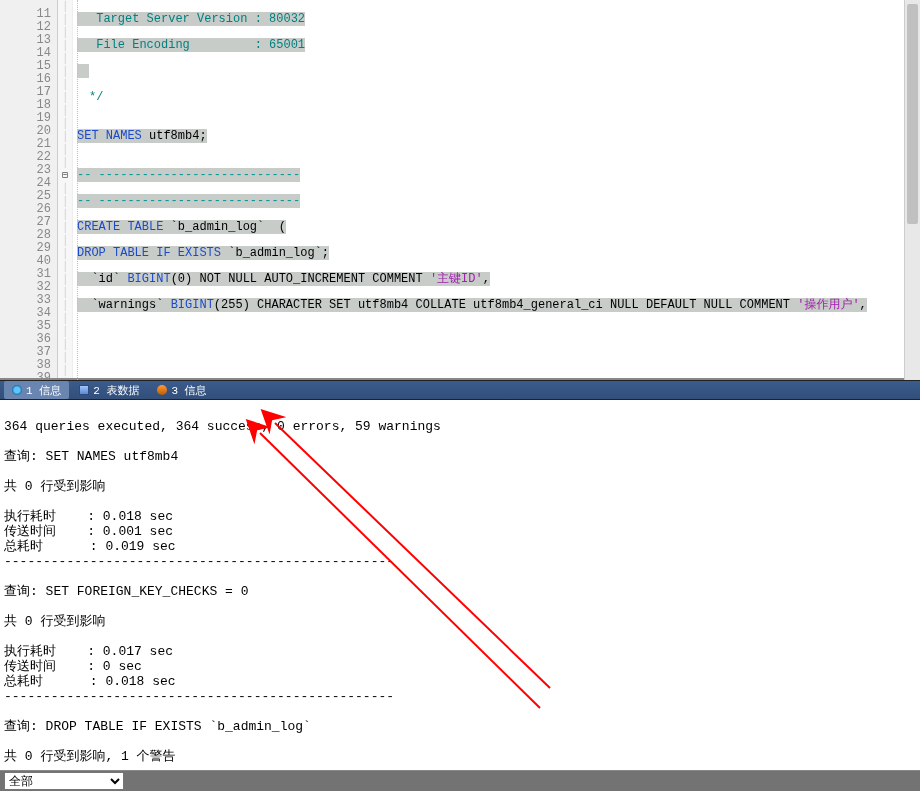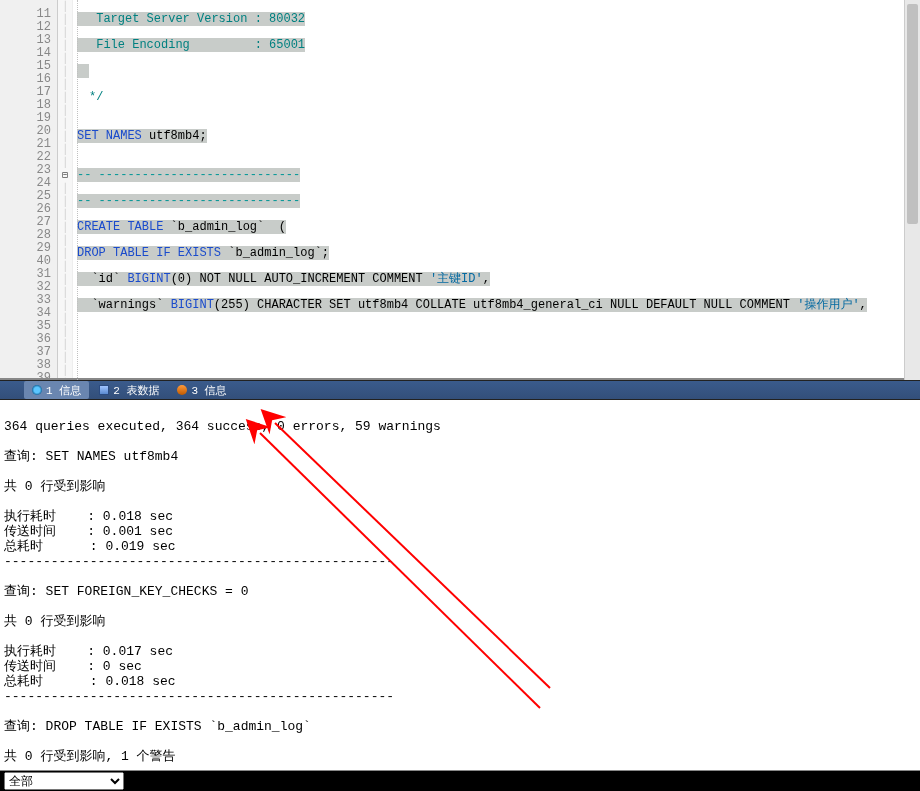--- a/index.html
+++ b/index.html
@@ -46,21 +46,21 @@
     line-height: 13px;
     font-size: 12px;
     padding-left: 4px;
     color: #000;
   }
   .code .hl { background: #c8ccc9; }
   .code .kw { color: #1a4bcc; }
   .code .kw2 { color: #000000; }
   .code .gr { color: #808080; }
   .code .grn { color: #008080; padding-left: 12px; }
-  .code .red { color: #0369a1; }
+  .code .red { color: #a21caf; }
   .code .com { color: #009696; }
   .code .line { display: block; }
   
   .tabbar {
     height: 20px;
     background: linear-gradient(#3a5b8c, #334f7a);
     display: flex;
     align-items: center;
     padding-left: 4px;
     color: #fff;
@@ -71,21 +71,21 @@
   .tab {
     display: flex;
     align-items: center;
     padding: 0 8px;
     height: 18px;
     margin-right: 2px;
     border-radius: 2px;
     cursor: pointer;
     gap: 4px;
   }
-  .tab.active { background: #6a86b0; margin-left: 20px; }
+  .tab.active { background: #6a86b0; }
   .tab .ico { width: 10px; height: 10px; display: inline-block; }
   .ico-info { background: radial-gradient(circle, #5bc6ff 40%, #1a6aa0 70%); border-radius: 50%; }
   .ico-table { background: linear-gradient(#a0c4ff,#5a8ad0); border:1px solid #2a4a80; }
   .ico-msg { background: linear-gradient(#ff9a3a,#c05a00); border-radius:50%; }
   
   .console {
     font-family: Consolas, 'Courier New', monospace;
     font-size: 13px;
     line-height: 15px;
     color: #000;
@@ -94,21 +94,21 @@
     overflow: hidden;
     white-space: pre;
     position: relative;
   }
   
   .footer {
     position: absolute;
     bottom: 0; left: 0; right: 0;
     height: 21px;
     border-top: 1px solid #888;
-    background: #000000;
+    background: #737373;
     display: flex;
     align-items: center;
     padding-left: 4px;
   }
   .footer select {
     font-size: 12px;
     height: 18px;
     width: 120px;
   }
   

